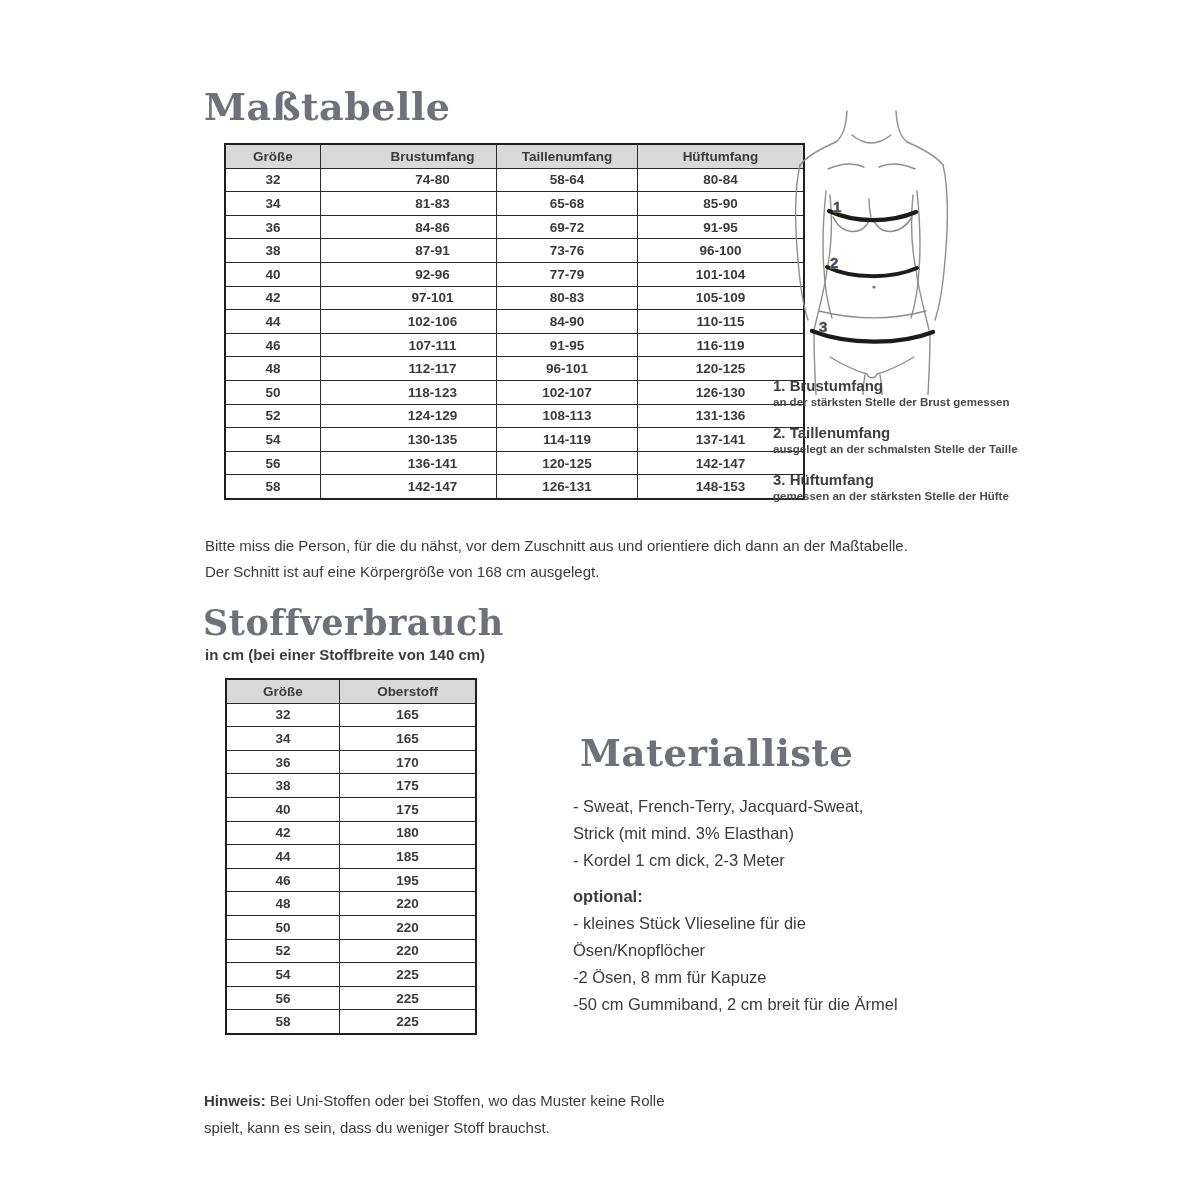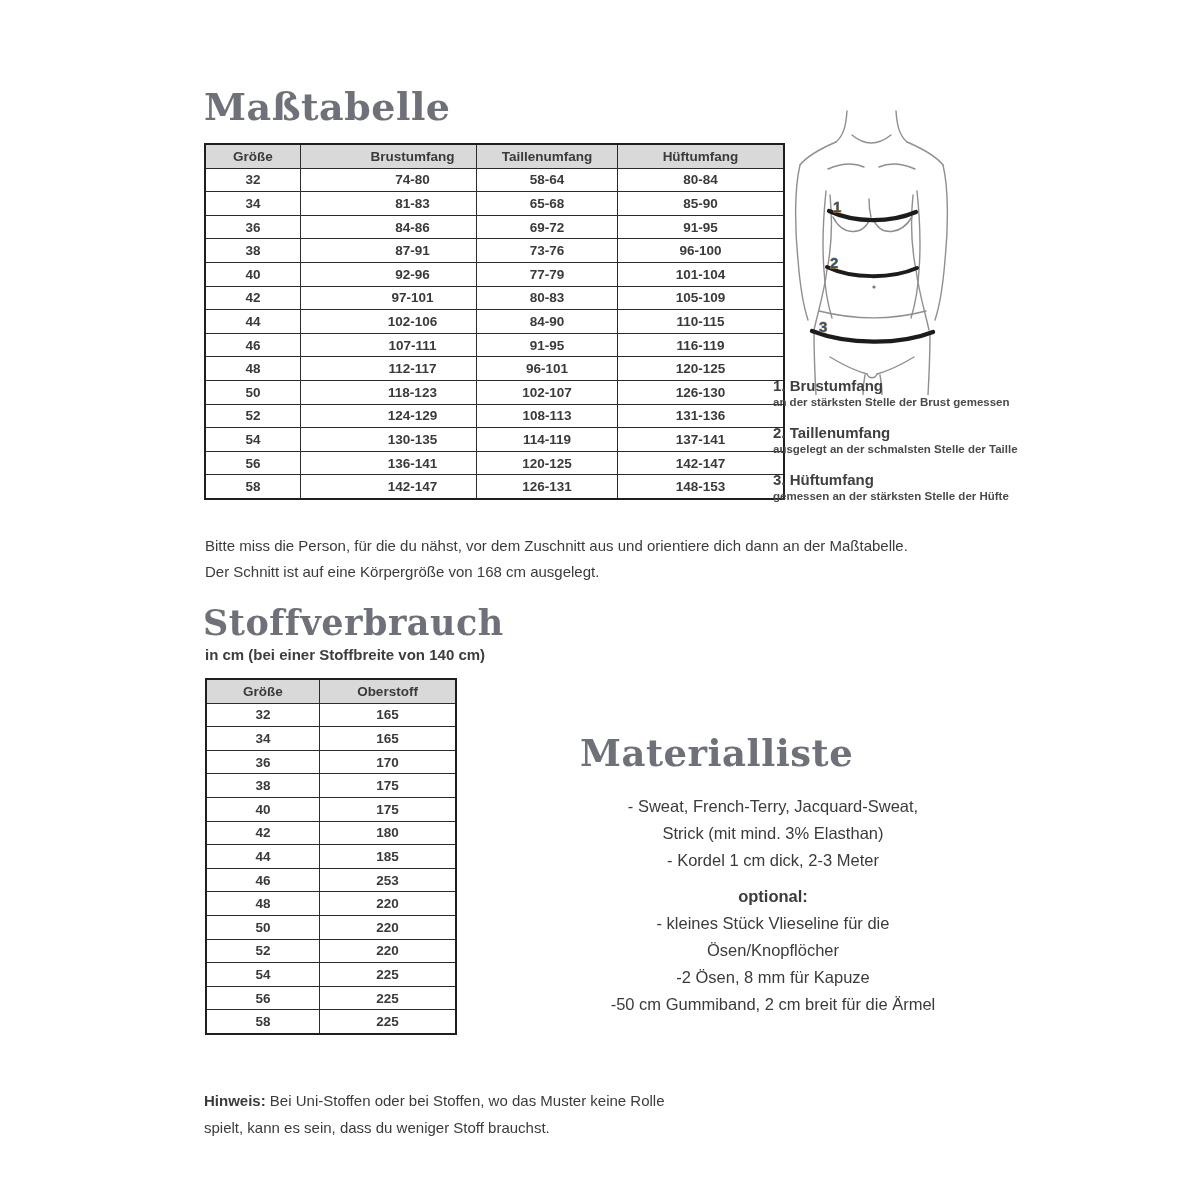--- a/index.html
+++ b/index.html
@@ -21,20 +21,21 @@
 
   #stoff-subtitle{
     position:absolute;left:205px;top:646px;
     font-size:15px;font-weight:700;color:#3d3d3d;
   }
 
   table{
     position:absolute;border-collapse:collapse;table-layout:fixed;
     font-size:13.5px;color:#3a3a3a;text-align:center;
     background:#ffffff;
+    margin-left:20px;
   }
   table.t1{left:204px;top:143px;width:526px;border:2px solid #1f1f1f;}
   table.t2{left:205px;top:678px;width:247px;border:2px solid #1f1f1f;}
   th,td{border:1px solid #2b2b2b;height:22.6px;padding:0;font-weight:700;}
   th{background:#d9d9d9;}
   td{background:#ffffff;}
   .t1 th:nth-child(1),.t1 td:nth-child(1){width:94px;}
   .t1 th:nth-child(2),.t1 td:nth-child(2){width:127px;padding-left:48px;}
   .t1 th:nth-child(3),.t1 td:nth-child(3){width:140px;}
   .t1 th:nth-child(4),.t1 td:nth-child(4){width:165px;}
@@ -48,21 +49,21 @@
   .leg-title{font-size:15px;font-weight:700;line-height:19px;}
   .leg-desc{font-size:11.5px;font-weight:700;line-height:14px;color:#4a4a4a;}
 
   #measuring-note{
     position:absolute;left:205px;top:533px;
     font-size:15px;color:#3b3b3b;line-height:26px;width:720px;
   }
 
   #materials{
     position:absolute;left:573px;top:793px;
-    font-size:16.5px;color:#3b3b3b;line-height:27px;width:400px;text-align:center;
+    font-size:16.5px;color:#3b3b3b;line-height:27px;width:400px;
   }
   #materials .opt-label{font-weight:700;margin-top:9px;}
 
   #hinweis{
     position:absolute;left:204px;top:1087px;
     font-size:15px;color:#3b3b3b;line-height:27px;width:500px;
   }
   #hinweis b{font-weight:700;}
 </style>
 </head>
@@ -277,21 +278,21 @@
         <tr>
           <td>42</td>
           <td>180</td>
         </tr>
         <tr>
           <td>44</td>
           <td>185</td>
         </tr>
         <tr>
           <td>46</td>
-          <td>253</td>
+          <td>195</td>
         </tr>
         <tr>
           <td>48</td>
           <td>220</td>
         </tr>
         <tr>
           <td>50</td>
           <td>220</td>
         </tr>
         <tr>

